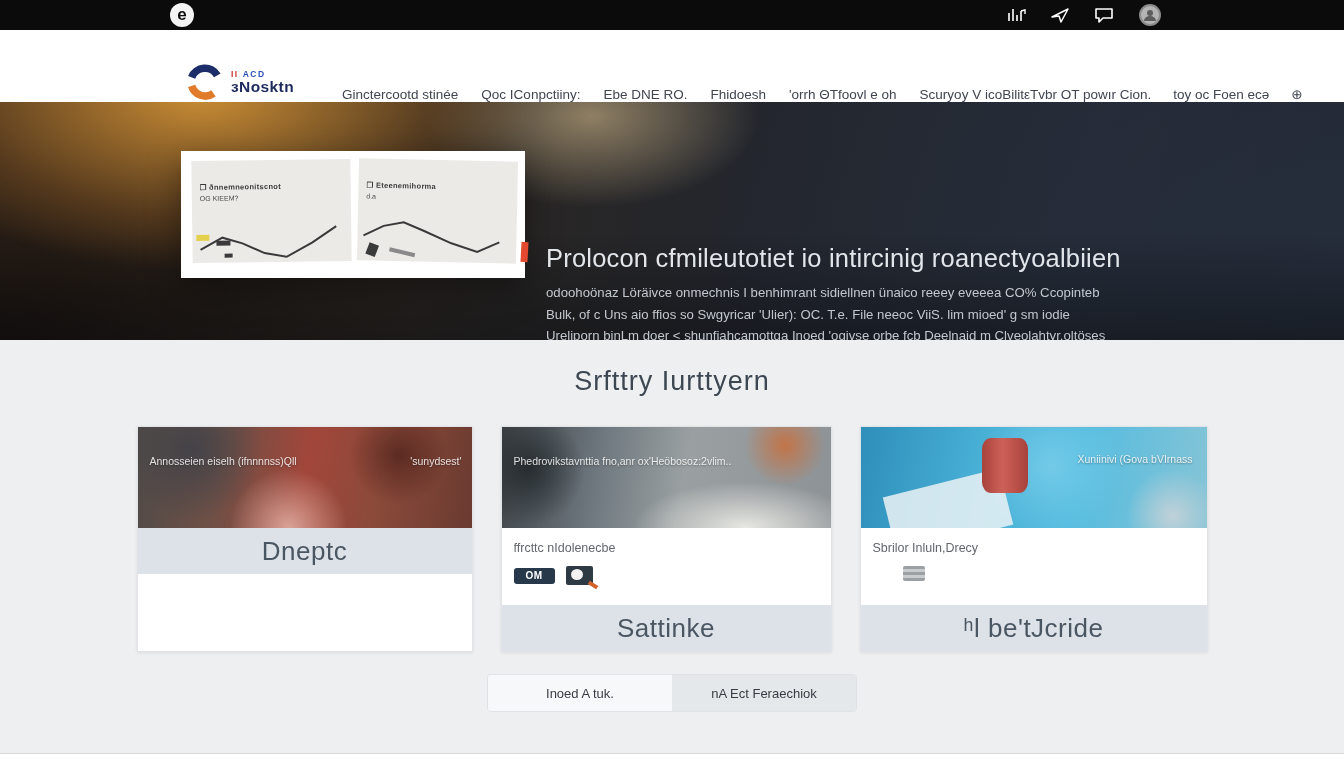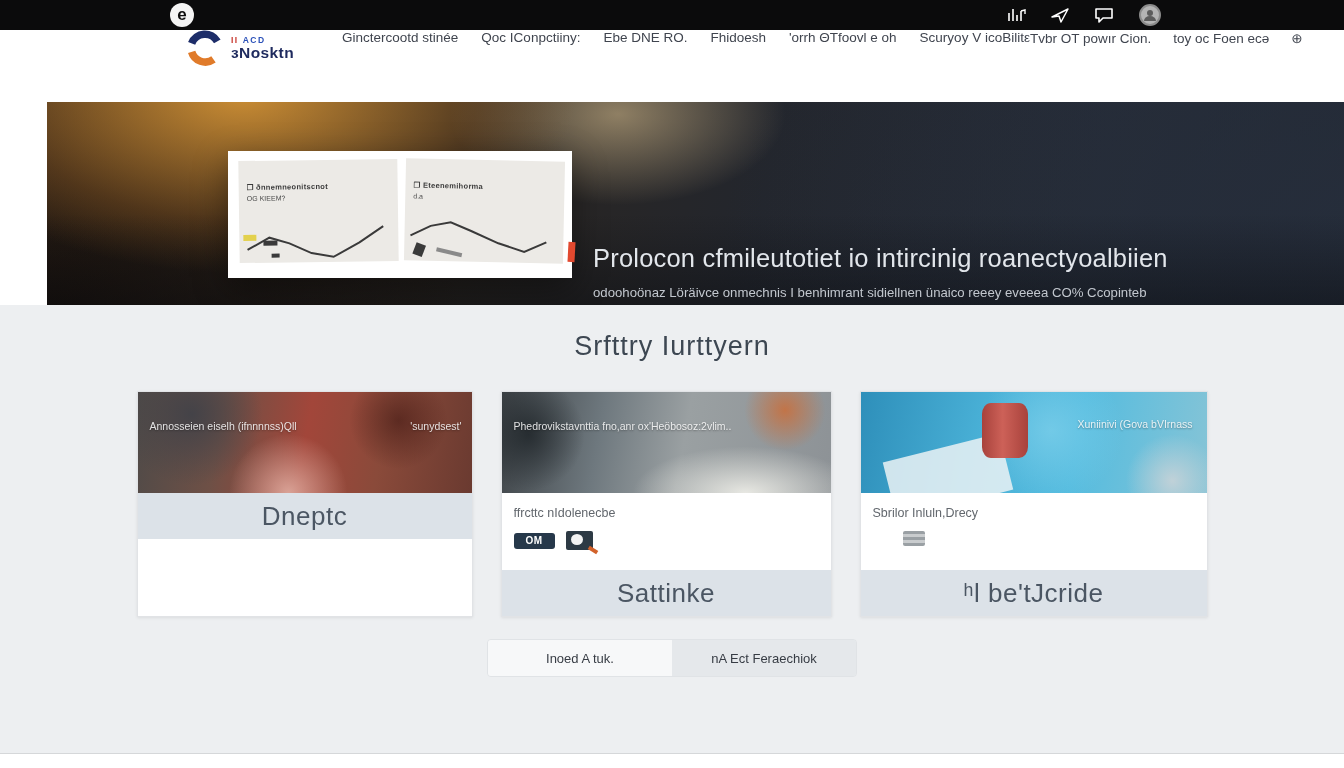--- a/index.html
+++ b/index.html
@@ -9,41 +9,41 @@
 
   
   .topbar{height:30px;background:#0b0b0c;display:flex;align-items:center;padding-left:170px;flex:0 0 auto;}
   .tb-logo{width:24px;height:24px;border-radius:50%;background:#f4f4f4;display:flex;align-items:center;justify-content:center;flex:0 0 auto;}
   .tb-logo span{font-size:17px;font-weight:800;color:#0d0d0d;line-height:1;transform:translateY(-1px);}
   .tb-brand{color:#f1f1f1;font-size:14.5px;margin-left:11px;letter-spacing:.2px;white-space:nowrap;}
   .tb-icons{margin-left:auto;margin-right:182px;display:flex;align-items:center;gap:23px;}
   .tb-icons svg{display:block;}
 
   
-  .header{height:72px;background:#ffffff;display:flex;align-items:flex-start;padding-left:185px;flex:0 0 auto;border-radius:20px;}
+  .header{height:72px;background:#ffffff;display:flex;align-items:flex-end;padding-left:185px;flex:0 0 auto;border-radius:20px;}
   .logo{display:flex;align-items:center;gap:8px;cursor:pointer;}
   .logo-text{display:flex;flex-direction:column;line-height:1.05;}
   .logo-top{font-size:8.5px;font-weight:700;letter-spacing:1.5px;}
   .logo-top .lt-red{color:#c8372e;}
   .logo-top .lt-blue{color:#2b51b9;margin-left:4px;}
   .logo-main{font-size:15.5px;font-weight:700;color:#1e2a5e;letter-spacing:.4px;}
   .nav{display:flex;list-style:none;margin-left:48px;gap:23px;}
   .nav li{font-size:13.5px;color:#40454f;white-space:nowrap;cursor:pointer;}
   .nav-right{margin-left:auto;margin-right:205px;display:flex;align-items:center;gap:22px;}
   .nav-right span{font-size:13.5px;color:#40454f;white-space:nowrap;cursor:pointer;}
   .globe{font-size:15px;color:#555;}
 
   
-  .hero{height:203px;position:relative;flex:0 0 auto;overflow:hidden;background-color:#23262d;
+  .hero{height:238px;position:relative;flex:0 0 auto;overflow:hidden;background-color:#23262d;
     background-image:
       radial-gradient(ellipse 430px 230px at 15% -4%, rgba(216,150,54,.92), rgba(150,95,35,.38) 55%, transparent 78%),
       radial-gradient(ellipse 240px 130px at 44% 6%, rgba(246,216,160,.5), transparent 70%),
       radial-gradient(ellipse 520px 330px at 0% 105%, rgba(22,15,11,.95), transparent 80%),
       radial-gradient(ellipse 760px 420px at 102% 62%, rgba(38,46,60,.9), transparent 85%),
-      linear-gradient(100deg,#372a1f 0%, #2c2620 30%, #23262d 55%, #252b36 80%, #222832 100%); margin-left: 47px;}
+      linear-gradient(100deg,#372a1f 0%, #2c2620 30%, #23262d 55%, #252b36 80%, #222832 100%);}
   .hero::after{content:"";position:absolute;inset:0;background:linear-gradient(180deg,transparent 55%,rgba(8,10,14,.45));}
   .hero-card{position:absolute;left:181px;top:49px;width:344px;height:127px;background:#fff;z-index:2;
     box-shadow:0 10px 32px rgba(0,0,0,.4);padding:9px 9px 16px 11px;display:flex;gap:7px;}
   .doc{flex:1;background:#eceae6;position:relative;padding:22px 6px 4px 8px;overflow:hidden;}
   .doc1{transform:rotate(-.8deg);}
   .doc2{transform:rotate(1.2deg);}
   .doc-l1{font-size:7.5px;color:#3a3a3a;font-weight:700;letter-spacing:.3px;white-space:nowrap;}
   .doc-l2{font-size:7px;color:#4a4a4a;margin-top:3px;white-space:nowrap;}
   .doc svg{position:absolute;left:2px;bottom:2px;}
   .ymark{position:absolute;left:4px;bottom:22px;width:13px;height:6px;background:#e3d14d;}

